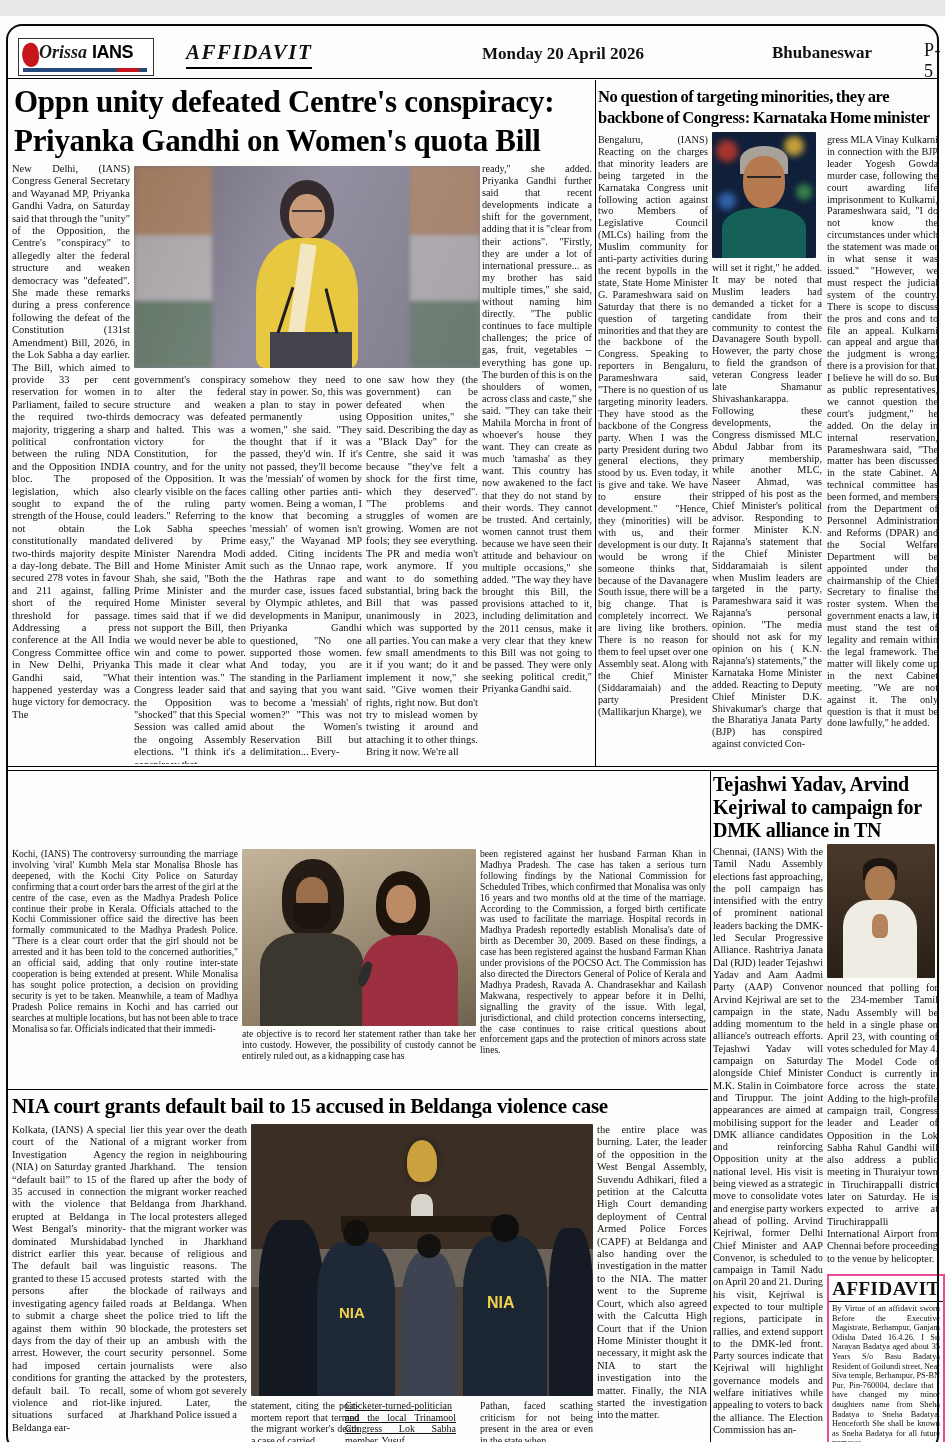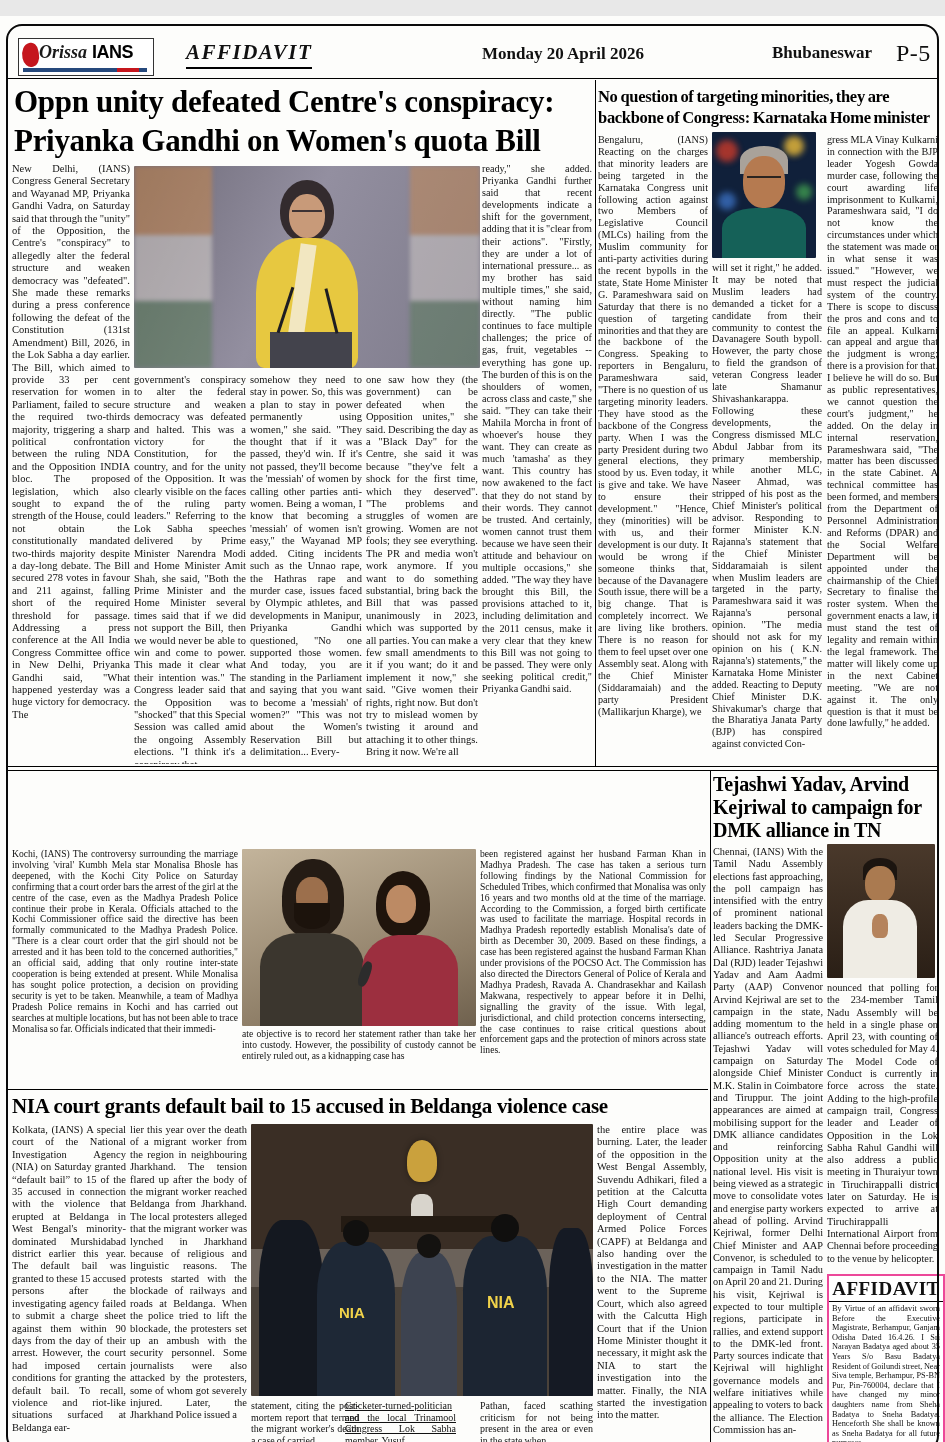--- a/index.html
+++ b/index.html
@@ -16,21 +16,21 @@
   
   #logoBox{position:absolute;left:18px;top:22px;width:134px;height:36px;border:1.5px solid #333;background:#fff;}
   #logoSplash{position:absolute;left:3px;top:4px;width:17px;height:24px;background:#c5161d;border-radius:62% 40% 55% 48%;transform:rotate(-12deg);}
   #logoOrissa{position:absolute;left:20px;top:3px;font-style:italic;font-size:18px;font-weight:bold;color:#1a1a1a;}
   #logoToday{position:absolute;left:73px;top:3px;font-size:18px;font-weight:bold;font-family:"Liberation Sans",sans-serif;letter-spacing:-0.5px;color:#000;}
   #logoBar{position:absolute;left:4px;bottom:3px;width:124px;height:4px;background:#26497c;}
   #logoChip{position:absolute;right:14px;bottom:3px;width:22px;height:4px;background:#c5161d;}
   #sectionTitle{position:absolute;left:186px;top:24px;font-size:21px;font-weight:bold;font-style:italic;letter-spacing:1.5px;border-bottom:2px solid #000;padding-bottom:2px;}
   #dateLine{position:absolute;left:482px;top:28px;font-size:17px;font-weight:bold;}
   #cityLine{position:absolute;left:772px;top:27px;font-size:17px;font-weight:bold;}
-  #pageNo{position:absolute;left:896px;top:24px;font-size:24px;font-weight:normal;letter-spacing:0.5px;}
+  #pageNo{position:absolute;left:924px;top:24px;font-size:18px;font-weight:normal;letter-spacing:0.5px;}
   
   #affBox{position:absolute;left:827px;top:1258px;width:114px;height:174px;border:2px solid #ec4899;background:#fff;}
   #affTitle{font-size:19px;font-weight:bold;text-align:center;border-bottom:1.2px solid #000;padding:2px 0 1px;letter-spacing:0.5px;}
   #affBody{font-size:8.3px;line-height:9.6px;text-align:justify;padding:2px 3px 0;word-spacing:-0.5px;}
   #affSign{font-size:11px;font-weight:bold;padding:1px 0 0 6px;}
   .figlabel{position:absolute;font-family:"Liberation Sans",sans-serif;font-weight:bold;color:#f0d24a;}
 </style>
 </head>
 <body>
 

